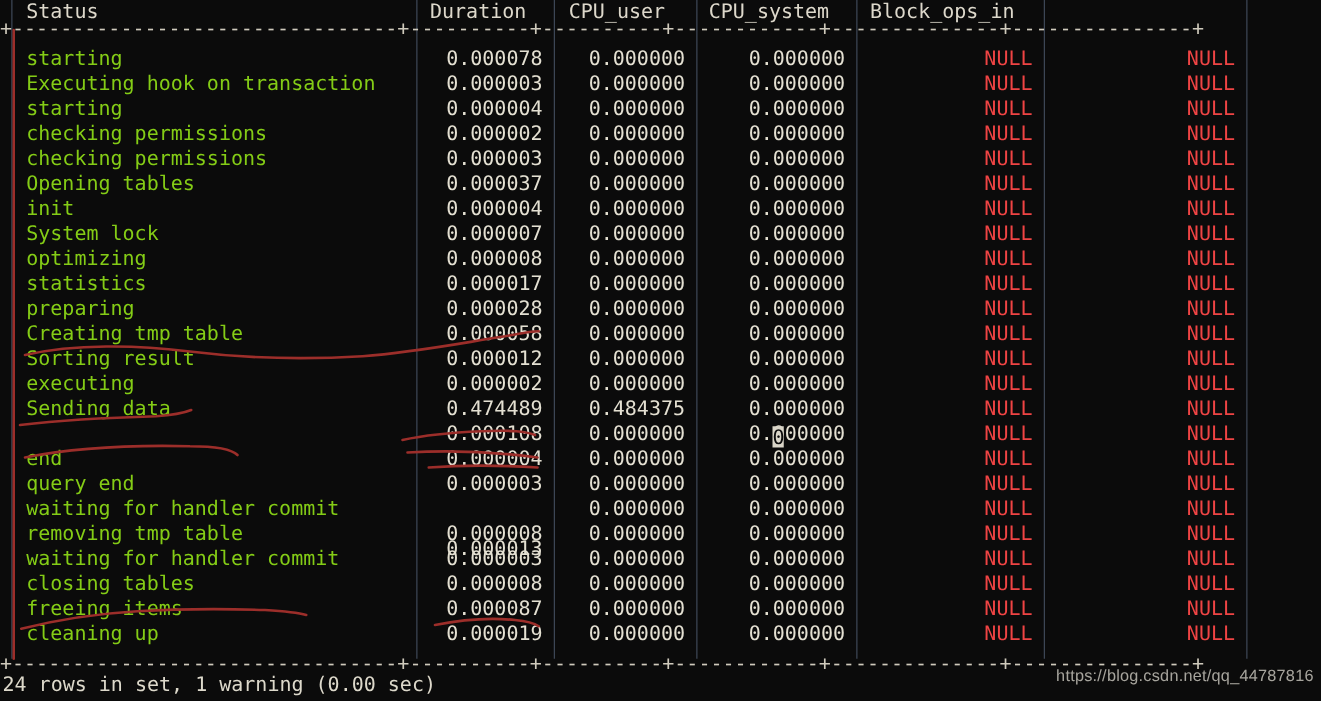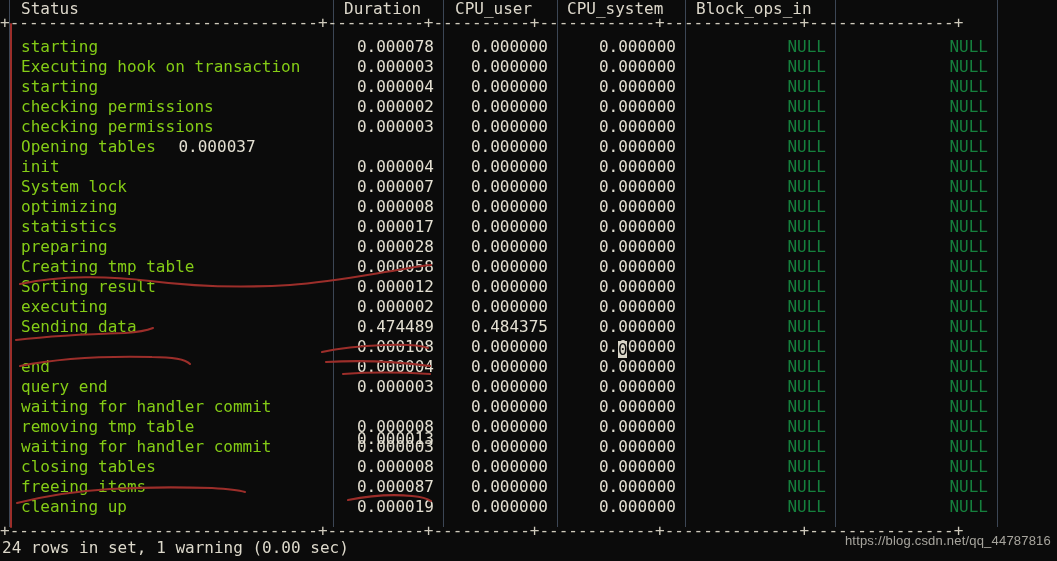--- a/index.html
+++ b/index.html
@@ -57,21 +57,21 @@
 
   .hdr {
     color: #ddd8cb;
   }
 
   .val {
     color: #e4e0d2;
   }
 
   .nullv {
-    color: #15803d;
+    color: #ef4444;
   }
 
   .statustxt {
     color: #84cc16;
   }
 
   
   #cursor {
     position: absolute;
     width: 9px;
@@ -175,21 +175,21 @@
       <div class="row" style="position: absolute; left: 0px; top: 117px; width: 1057px; height: 20px;">
         <div class="cell statustxt" style="top: 0px; left: 21px;">checking permissions</div>
         <div class="cell val" style="top: 0px; left: 0px; width: 434px; text-align: right;">0.000003</div>
         <div class="cell val" style="top: 0px; left: 0px; width: 548px; text-align: right;">0.000000</div>
         <div class="cell val" style="top: 0px; left: 0px; width: 676px; text-align: right;">0.000000</div>
         <div class="cell nullv" style="top: 0px; left: 0px; width: 826px; text-align: right;">NULL</div>
         <div class="cell nullv" style="top: 0px; left: 0px; width: 988px; text-align: right;">NULL</div>
       </div>
       <div class="row" style="position: absolute; left: 0px; top: 137px; width: 1057px; height: 20px;">
         <div class="cell statustxt" style="top: 0px; left: 21px;">Opening tables</div>
-        <div class="cell val" style="top: 0px; left: 0px; width: 434px; text-align: center;">0.000037</div>
+        <div class="cell val" style="top: 0px; left: 0px; width: 434px; text-align: right;">0.000037</div>
         <div class="cell val" style="top: 0px; left: 0px; width: 548px; text-align: right;">0.000000</div>
         <div class="cell val" style="top: 0px; left: 0px; width: 676px; text-align: right;">0.000000</div>
         <div class="cell nullv" style="top: 0px; left: 0px; width: 826px; text-align: right;">NULL</div>
         <div class="cell nullv" style="top: 0px; left: 0px; width: 988px; text-align: right;">NULL</div>
       </div>
       <div class="row" style="position: absolute; left: 0px; top: 157px; width: 1057px; height: 20px;">
         <div class="cell statustxt" style="top: 0px; left: 21px;">init</div>
         <div class="cell val" style="top: 0px; left: 0px; width: 434px; text-align: right;">0.000004</div>
         <div class="cell val" style="top: 0px; left: 0px; width: 548px; text-align: right;">0.000000</div>
         <div class="cell val" style="top: 0px; left: 0px; width: 676px; text-align: right;">0.000000</div>

